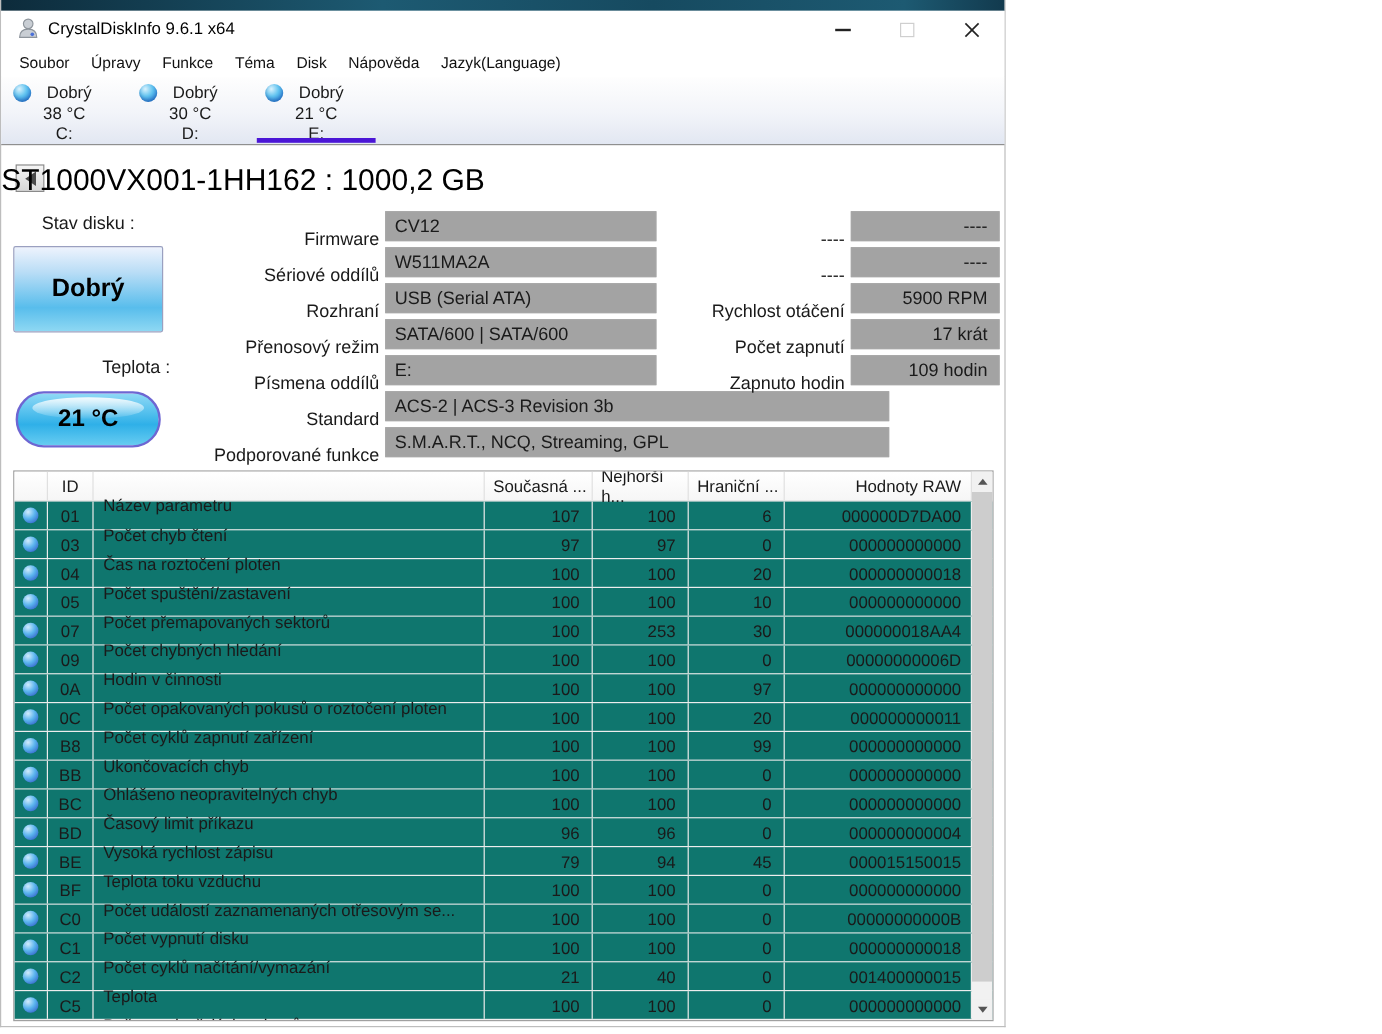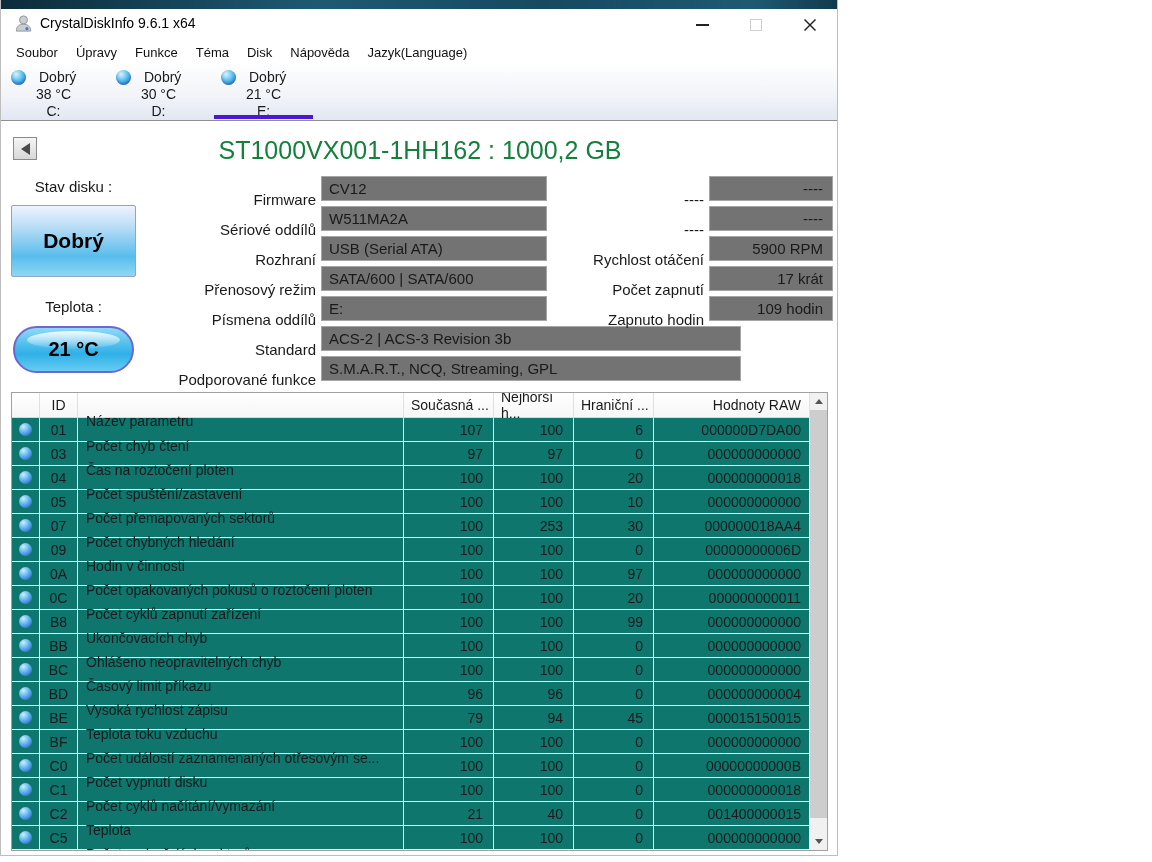--- a/index.html
+++ b/index.html
@@ -39,45 +39,45 @@
   .tab-underline { position:absolute; left:3px; bottom:1px; width:99px; height:4px;
     background:#4b16d6; display:none; }
   .drive-tab.selected .tab-underline { display:block; }
 
   
   .back-btn { position:absolute; left:12px; top:137px; width:24px; height:23px;
     background:linear-gradient(#f5f5f5,#d8d8d8); border:1px solid #8a8a8a;
     display:flex; align-items:center; justify-content:center; }
   .back-arrow { width:0; height:0; border-top:6px solid transparent;
     border-bottom:6px solid transparent; border-right:9px solid #4a4a4a; }
-  .drive-title { position:absolute; left:0; top:136px; width:838px; text-align:center;
-    font-size:25px; color:#15803d; }
+  .drive-title { position:absolute; left:0; top:136px; width:838px; text-align:left;
+    font-size:25px; color:#000000; }
 
   .side-label { position:absolute; left:0; width:145px; text-align:center; font-size:15px; }
-  .lbl-health { top:178px; } .lbl-temp { top:298px; }
+  .lbl-health { top:178px; } .lbl-temp { top:298px;margin-left:40px; }
   .health-btn { position:absolute; left:10px; top:205px; width:125px; height:72px;
     border:1px solid #9aa0c0; border-radius:2px;
     background:linear-gradient(#eef3fd,#b9ddf6 30%,#58bdec 72%,#8ed8f3);
     display:flex; align-items:center; justify-content:center;
     font-size:21px; font-weight:bold; color:#000; }
   .temp-pill { position:absolute; left:12px; top:326px; width:121px; height:47px;
     border:2px solid #6e66d2; border-radius:24px;
     background:linear-gradient(#8fd9f6,#2fb0e8 60%,#67ccf1);
     display:flex; align-items:center; justify-content:center;
     font-size:20px; font-weight:bold; color:#000; overflow:hidden; }
   .temp-pill::before { content:''; position:absolute; left:10%; right:10%; top:3px;
     height:42%; border-radius:50%;
     background:linear-gradient(rgba(255,255,255,.9),rgba(255,255,255,.05)); }
   .temp-pill span { position:relative; }
 
   .field-row { position:absolute; left:0; width:838px; height:25px; }
   .f-label { position:absolute; top:15px; font-size:15px; white-space:nowrap; }
   .field-row.fl .f-label { right:523px; }
   .field-row.fr .f-label { right:135px; }
-  .f-box { position:absolute; top:0; height:25px; border:1px solid #a6a6a6; background:#737373;
+  .f-box { position:absolute; top:0; height:25px; border:1px solid #a6a6a6; background:#a3a3a3;
     font-size:15px; line-height:23px; white-space:nowrap; overflow:hidden; }
   .field-row.fl .f-box { left:320px; width:226px; padding-left:7px; }
   .field-row.fl .f-box.wide { width:420px; }
   .field-row.fr .f-box { left:708px; width:124px; text-align:right; padding-right:9px; }
 
   
   .smart { position:absolute; left:10px; top:392px; width:817px; height:459px;
     border:1px solid #a0a0a0; background:#fff; overflow:hidden; }
   .thead { display:flex; height:25px; background:linear-gradient(#ffffff,#f6f6f6);
     border-bottom:1px solid #d8d8d8; font-size:14px; }

